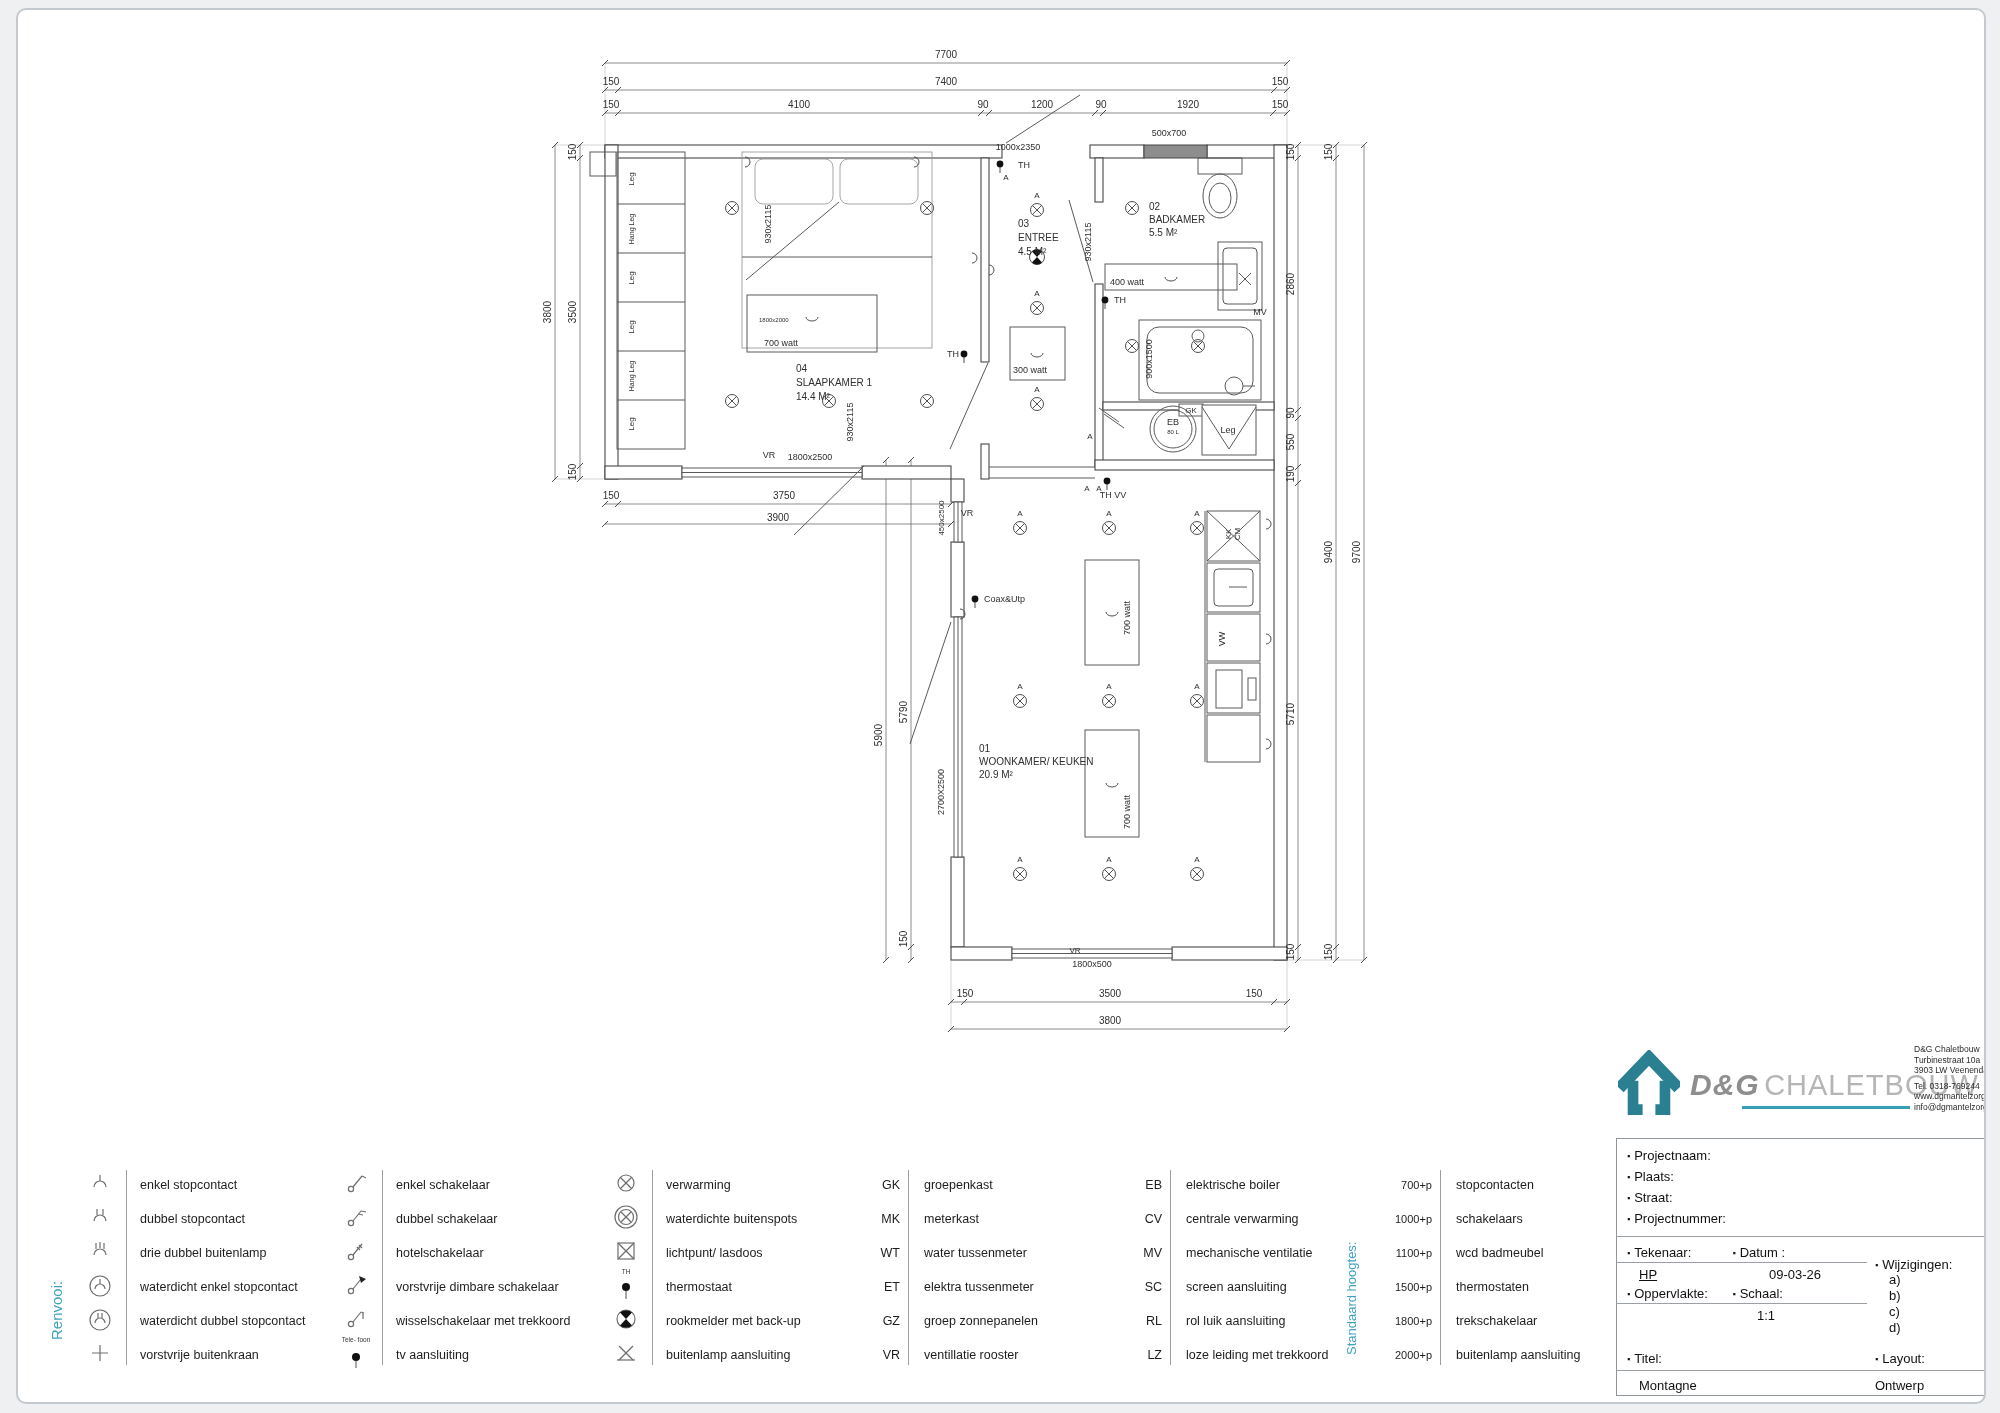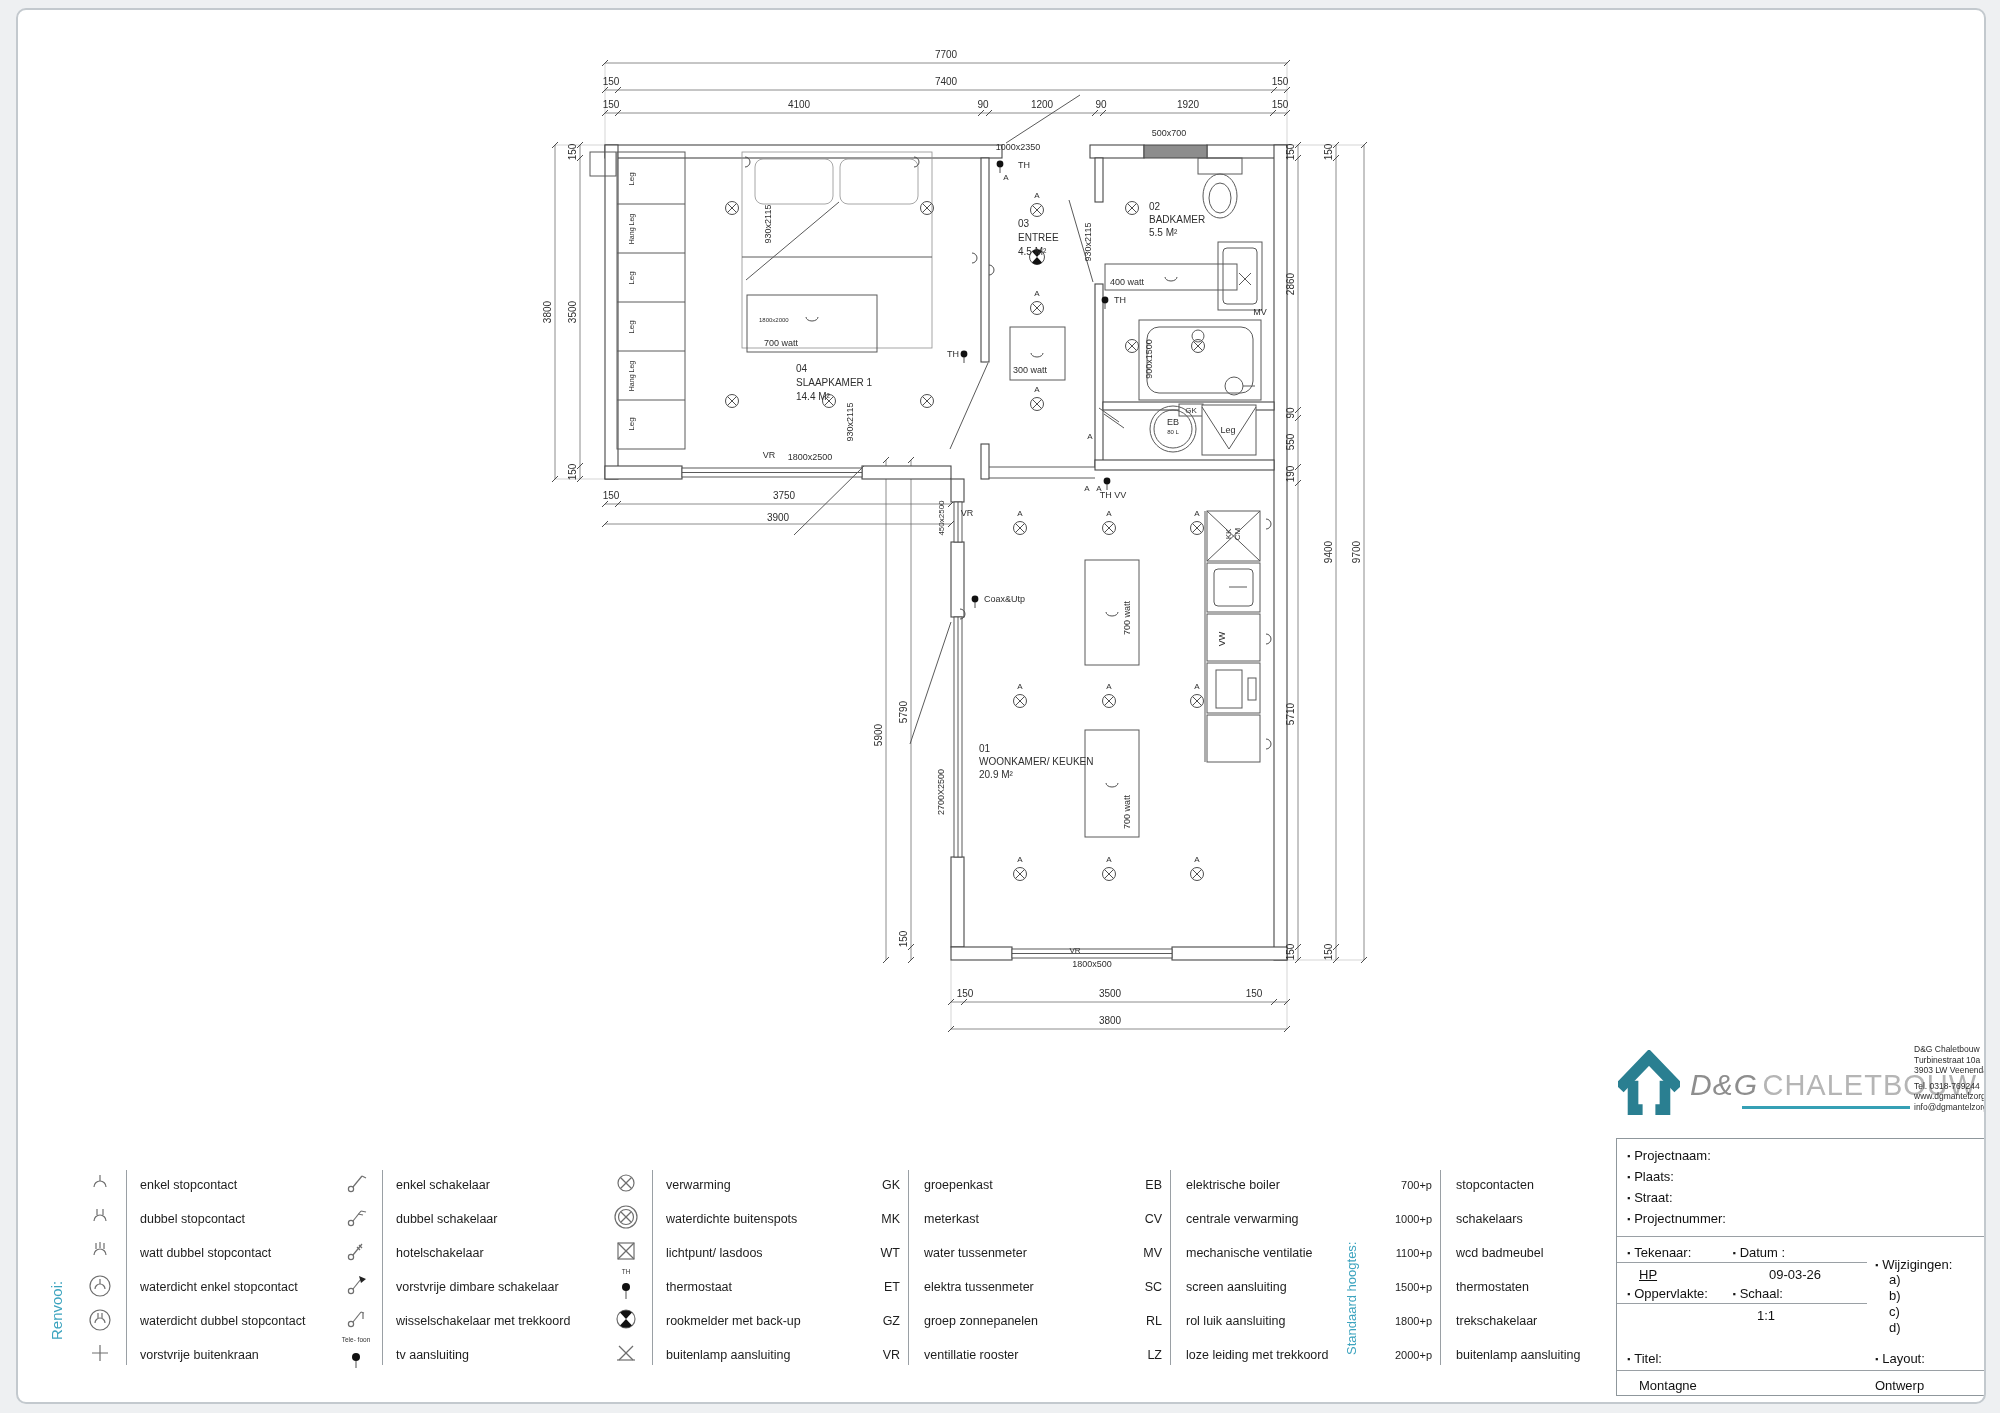--- a/index.html
+++ b/index.html
@@ -25,21 +25,21 @@
   .lg-sym{width:52px;display:flex;flex-direction:column;align-items:center;justify-content:center;flex:none;}
   .lg-note{font-size:6.5px;color:#333;line-height:6.5px;text-align:center;}
   .lg-label{font-size:12.5px;color:#1d1d1d;padding-left:14px;}
   .lg-abbr{width:36px;flex:none;text-align:right;padding-right:10px;font-size:12.5px;color:#1d1d1d;}
   .lg-val{width:58px;flex:none;text-align:right;padding-right:10px;font-size:11px;color:#1d1d1d;}
   .vline{position:absolute;top:2px;bottom:8px;width:1px;background:#9aa0a5;}
   .vtitle{position:absolute;color:#3da4bf;transform:rotate(-90deg);transform-origin:0 0;white-space:nowrap;font-size:15px;}
   
   .logo-wrap{position:absolute;left:1596px;top:1032px;width:392px;height:92px;}
   .brand{position:absolute;left:76px;top:26px;white-space:nowrap;}
-  .brand-b{font-weight:normal;font-style:italic;font-size:30px;color:#8e8e8e;letter-spacing:1px;}
+  .brand-b{font-weight:bold;font-style:italic;font-size:30px;color:#8e8e8e;letter-spacing:1px;}
   .brand-l{font-weight:300;font-size:29px;color:#b5b5b5;letter-spacing:1px;margin-top:12px;}
   .brand-under{position:absolute;left:128px;top:64px;width:168px;height:3px;background:#35a0b5;}
   .addr{position:absolute;left:300px;top:2px;font-size:8.5px;color:#2b2b2b;line-height:10.5px;white-space:nowrap;}
   .addr .gap{height:5px;}
   .tb{position:absolute;left:1598px;top:1128px;width:386px;height:256px;border:1.5px solid #8f979c;font-size:13px;color:#111;}
   .tb .b{font-size:9px;margin-right:4px;position:relative;top:-1px;}
   .tb-top{padding:7px 10px 6px 10px;border-bottom:1px solid #9aa0a5;line-height:19px;}
   .tb-mid{position:relative;height:104px;border-bottom:0;}
   .tb-cols{display:flex;padding:8px 10px 2px 10px;}
   .tb-c1{width:110px;}.tb-c2{width:130px;}
@@ -440,21 +440,21 @@
       </div>
       <div class="legend-row">
         <div class="lg-sym">
           <span><svg width="26" height="26" viewBox="0 0 26 26">
               <path d="M7,17 a6,6 0 0 1 12,0" fill="none" stroke="#6e6e6e" stroke-width="1.2"></path>
               <line x1="9" y1="11" x2="9" y2="5" fill="none" stroke="#6e6e6e" stroke-width="1.2"></line>
               <line x1="13" y1="10" x2="13" y2="4" fill="none" stroke="#6e6e6e" stroke-width="1.2"></line>
               <line x1="17" y1="11" x2="17" y2="5" fill="none" stroke="#6e6e6e" stroke-width="1.2"></line>
             </svg></span>
         </div>
-        <div class="lg-label">watt dubbel stopcontact</div>
+        <div class="lg-label">drie dubbel buitenlamp</div>
       </div>
       <div class="legend-row">
         <div class="lg-sym">
           <span><svg width="26" height="26" viewBox="0 0 26 26">
               <circle cx="13" cy="14" r="10" fill="none" stroke="#6e6e6e" stroke-width="1.2"></circle>
               <path d="M8,17 a5,5 0 0 1 10,0" fill="none" stroke="#6e6e6e" stroke-width="1.2"></path>
               <line x1="13" y1="12" x2="13" y2="7" fill="none" stroke="#6e6e6e" stroke-width="1.2"></line>
             </svg></span>
         </div>
         <div class="lg-label">waterdicht enkel stopcontact</div>

